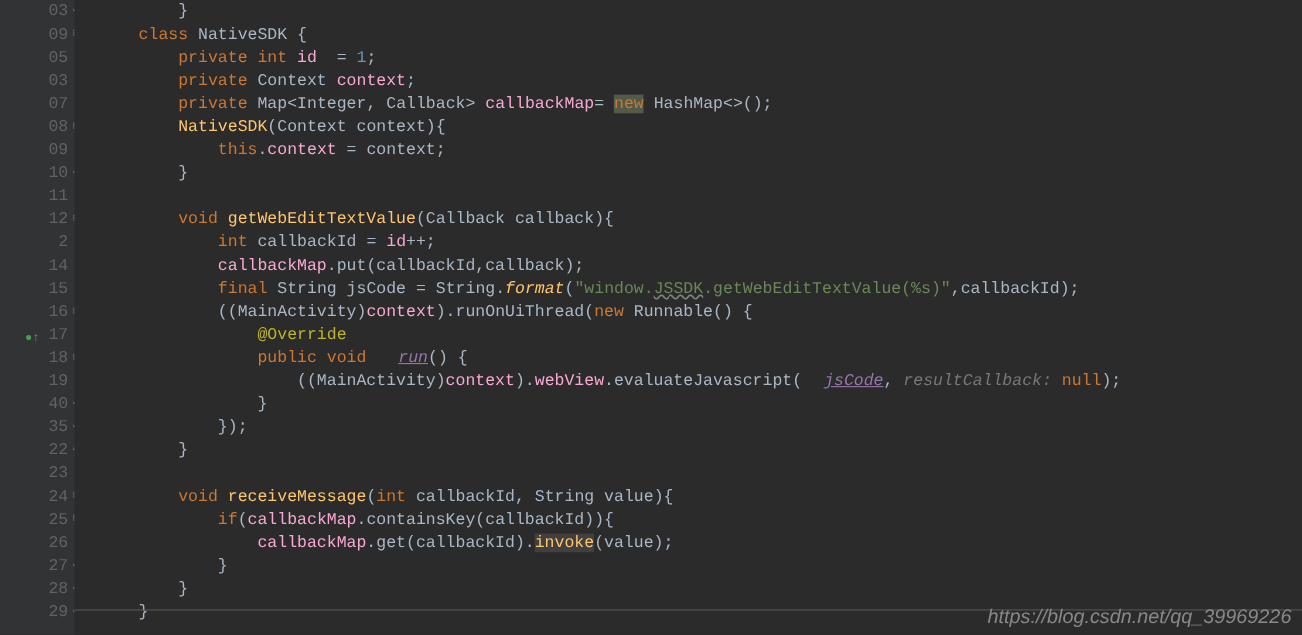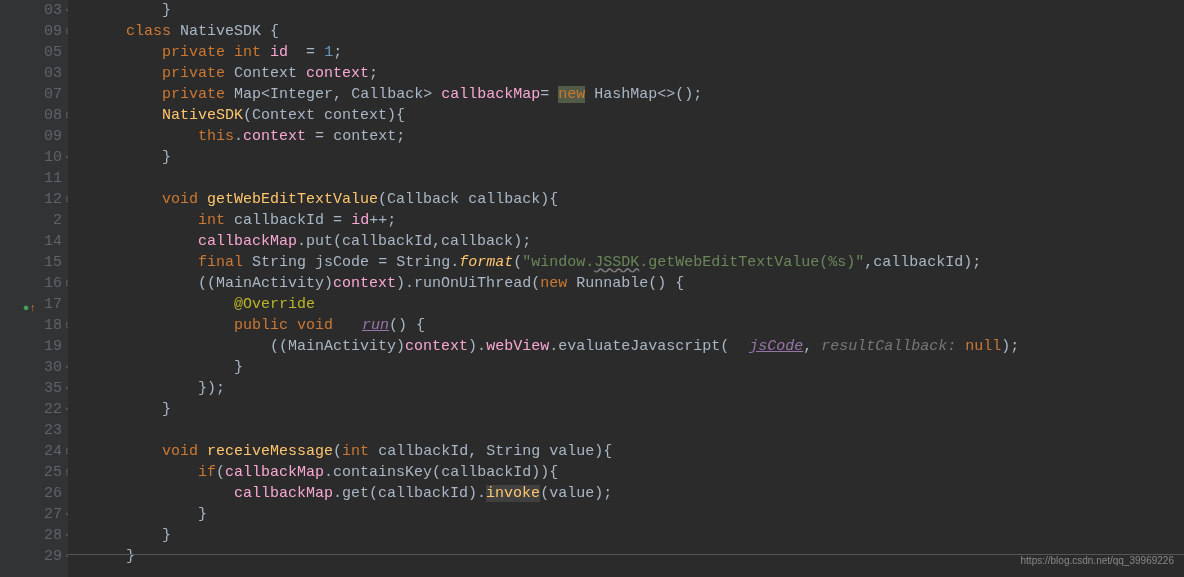--- a/index.html
+++ b/index.html
@@ -80,22 +80,23 @@
     height: 14px;
     font-size: 11px;
   }
   .green-dot { color: #499c54; }
   .up-arrow { color: #cc7832; }
   .watermark {
     position: absolute;
     bottom: 6px;
     right: 10px;
     color: #888;
-    font-size: 10px;
+    font-size: 18px;
     font-family: sans-serif;
+    font-style: italic;
   }
   .hr-bottom {
     position: absolute;
     bottom: 22px;
     left: 68px;
     right: 0;
     border-top: 1px solid #555;
   }
 </style>
 </head>
@@ -114,21 +115,21 @@
       <div class="gutter-line"><span class="line-num">11</span></div>
       <div class="gutter-line"><span class="line-num">12</span><span class="fold-col">⊟</span></div>
       <div class="gutter-line"><span class="line-num">2</span></div>
       <div class="gutter-line"><span class="line-num">14</span></div>
       <div class="gutter-line"><span class="line-num">15</span></div>
       <div class="gutter-line"><span class="line-num">16</span><span class="fold-col">⊟</span></div>
       <span class="icon-marker" style="top: 298px;"><span class="green-dot">●</span><span class="up-arrow">↑</span></span>
       <div class="gutter-line"><span class="line-num">17</span><span class="fold-col">·</span></div>
       <div class="gutter-line"><span class="line-num">18</span><span class="fold-col">⊟</span></div>
       <div class="gutter-line"><span class="line-num">19</span></div>
-      <div class="gutter-line"><span class="line-num">30</span><span class="fold-col">⌙</span></div>
+      <div class="gutter-line"><span class="line-num">40</span><span class="fold-col">⌙</span></div>
       <div class="gutter-line"><span class="line-num">35</span><span class="fold-col">⌙</span></div>
       <div class="gutter-line"><span class="line-num">22</span><span class="fold-col">⌙</span></div>
       <div class="gutter-line"><span class="line-num">23</span></div>
       <div class="gutter-line"><span class="line-num">24</span><span class="fold-col">⊟</span></div>
       <div class="gutter-line"><span class="line-num">25</span><span class="fold-col">⊟</span></div>
       <div class="gutter-line"><span class="line-num">26</span></div>
       <div class="gutter-line"><span class="line-num">27</span><span class="fold-col">⌙</span></div>
       <div class="gutter-line"><span class="line-num">28</span><span class="fold-col">⌙</span></div>
       <div class="gutter-line"><span class="line-num">29</span><span class="fold-col">⌙</span></div>
     </div>

